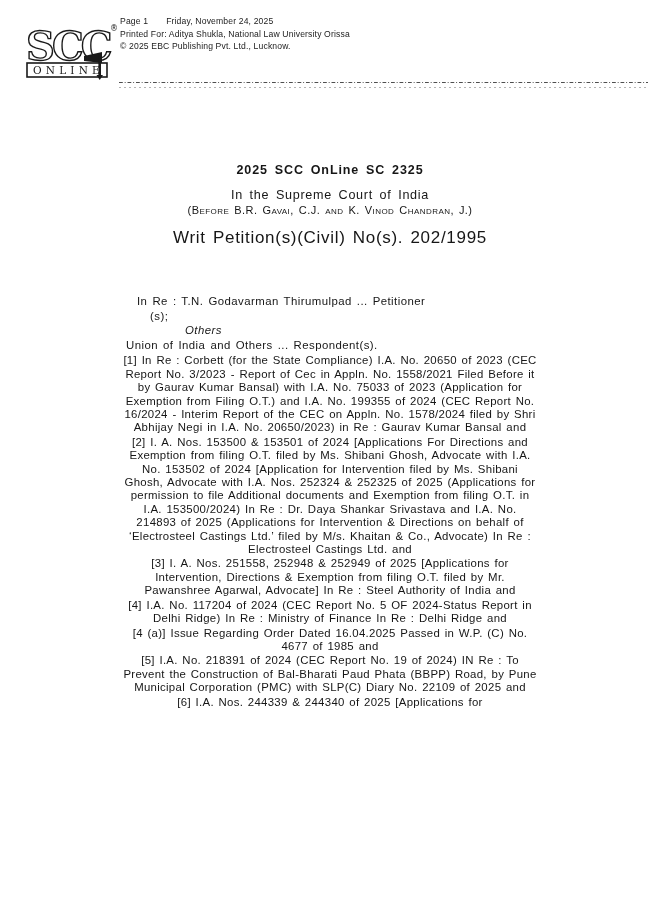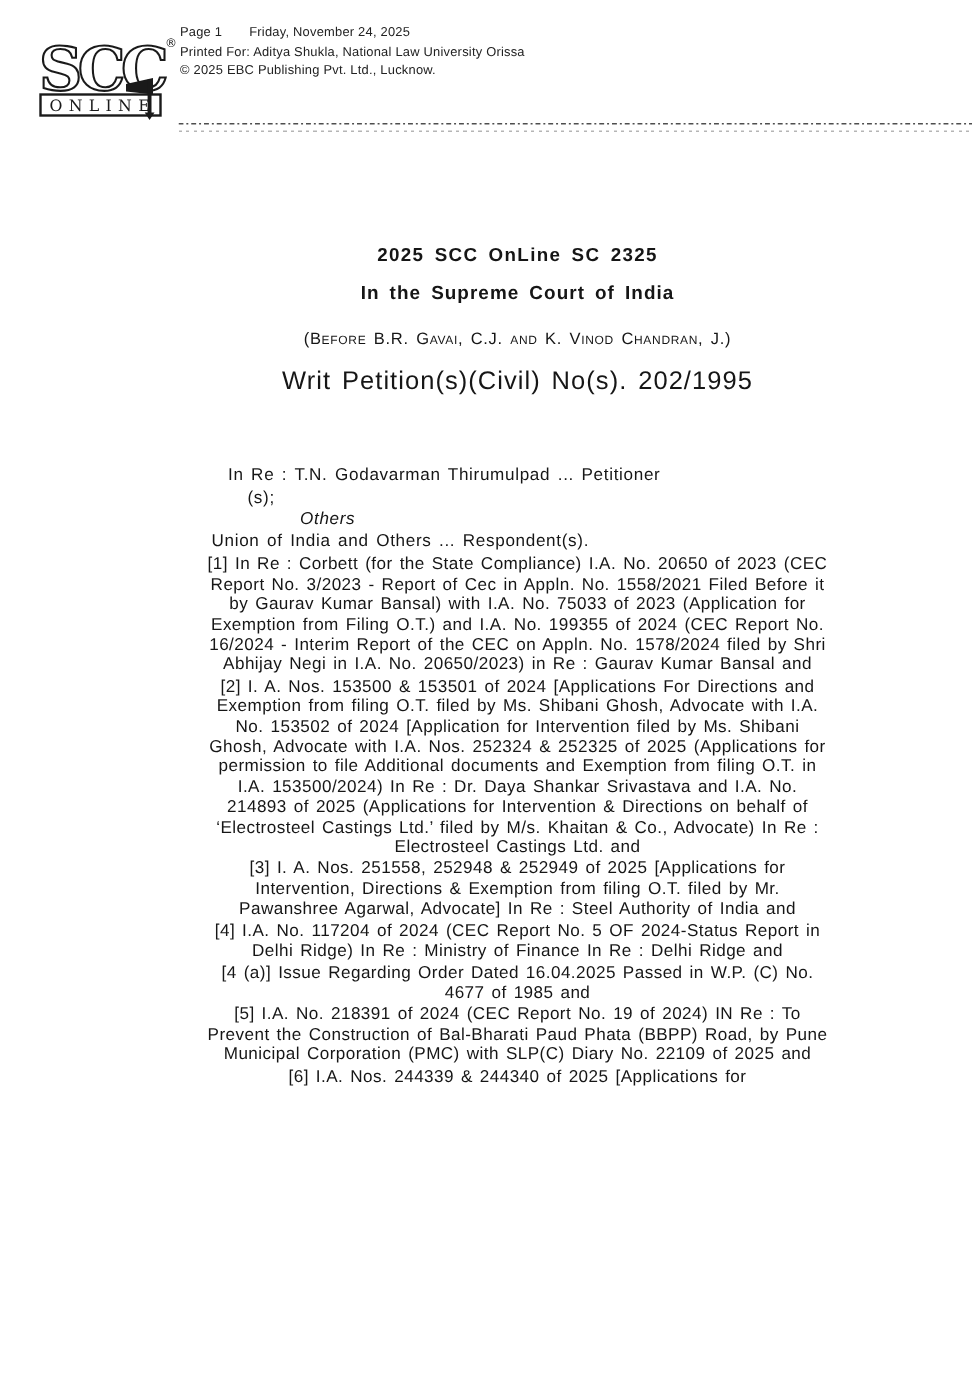--- a/index.html
+++ b/index.html
@@ -32,30 +32,30 @@
     background: repeating-linear-gradient(90deg, #4e4e4e 0 3.5px, transparent 3.5px 5.5px, #4e4e4e 5.5px 6.5px, transparent 6.5px 8.5px);
     background-size: 8.5px 1.3px; background-repeat: repeat-x;
   }
   .sep .s2 {
     margin-top: 2.5px; height: 1px;
     background: repeating-linear-gradient(90deg, #b5b5b5 0 2px, transparent 2px 5px);
   }
 
   
   .content {
-    position: absolute; left: 138px; top: 163px; width: 414px;
+    position: absolute; left: 123px; top: 163px; width: 414px;
     text-align: center; color: #161616;
   }
   .citation {
     font-weight: bold; font-size: 12.5px; letter-spacing: 0.9px; word-spacing: 2.5px;
     margin-bottom: 11px;
   }
   .court {
-    font-weight: bold; font-size: 12.6px; letter-spacing: 0.7px; word-spacing: 2.5px;
-    margin-bottom: 18px;
+    font-weight: normal; font-size: 12.6px; letter-spacing: 0.7px; word-spacing: 2.5px;
+    margin-bottom: 2px;
   }
   .coram {
     font-size: 11px; font-variant: small-caps; letter-spacing: 0.45px; word-spacing: 1.5px;
     margin-bottom: 12px;
   }
   .writ {
     font-size: 17px; letter-spacing: 0.7px; word-spacing: 1.8px;
     margin-bottom: 5px;
   }
   .parties {

